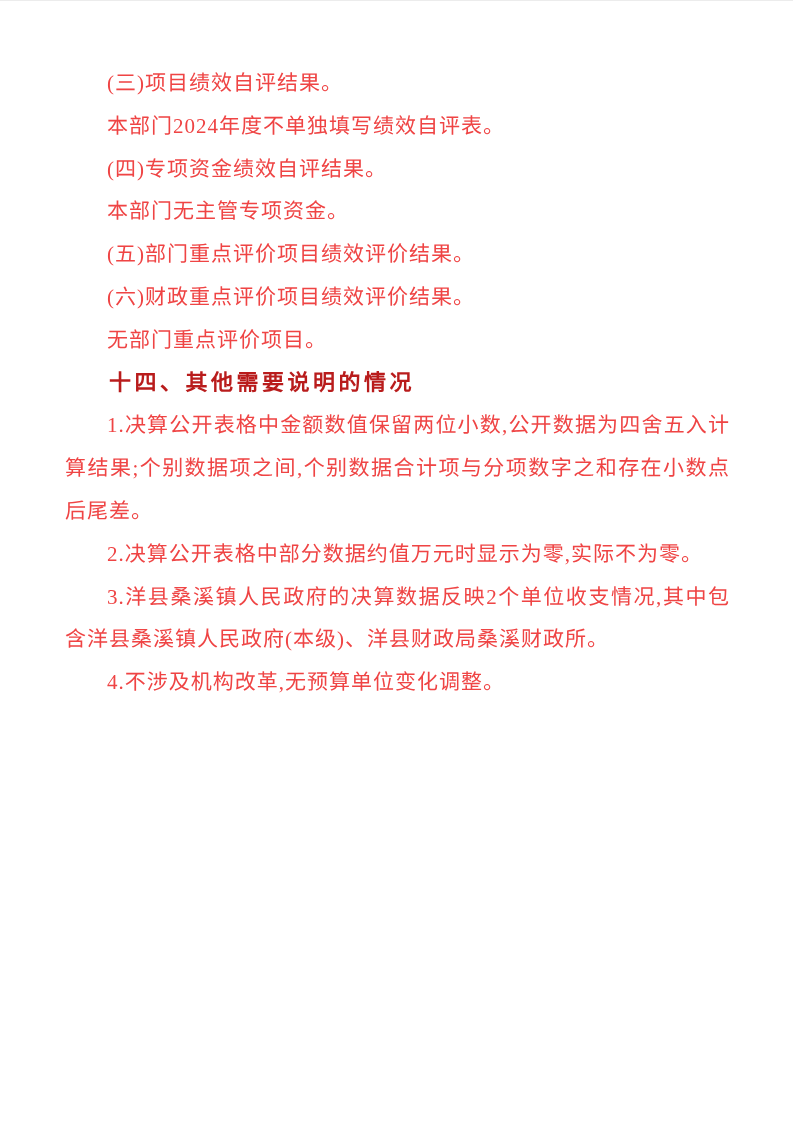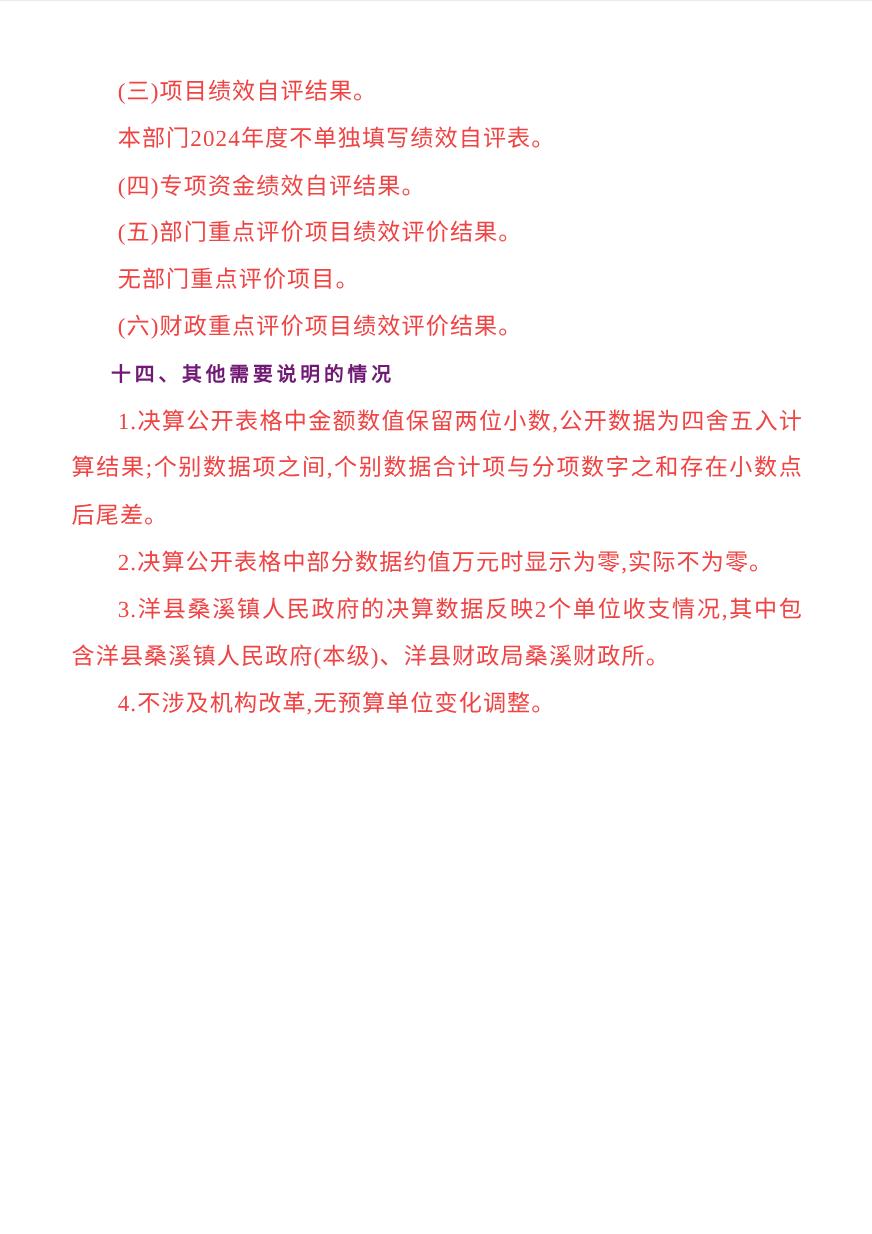--- a/index.html
+++ b/index.html
@@ -31,36 +31,37 @@
     letter-spacing: 1px;
     color: #ef4444;
     text-align: justify;
     text-justify: inter-ideograph;
     text-indent: 2em;
     word-break: break-all;
   }
   .content p.heading {
     font-family: "Liberation Sans", "DejaVu Sans", sans-serif;
     font-weight: 700;
-    font-size: 18px;
+    font-size: 22px;
     letter-spacing: 3.5px;
     text-align: left;
-    color: #701a75;
+    color: #b91c1c;
   }
 </style>
 </head>
 <body>
 
 <div class="page">
   <div class="content">
     <p>(三)项目绩效自评结果。</p>
     <p>本部门2024年度不单独填写绩效自评表。</p>
     <p>(四)专项资金绩效自评结果。</p>
+    <p>本部门无主管专项资金。</p>
     <p>(五)部门重点评价项目绩效评价结果。</p>
+    <p>(六)财政重点评价项目绩效评价结果。</p>
     <p>无部门重点评价项目。</p>
-    <p>(六)财政重点评价项目绩效评价结果。</p>
     <p class="heading">十四、其他需要说明的情况</p>
     <p>1.决算公开表格中金额数值保留两位小数,公开数据为四舍五入计算结果;个别数据项之间,个别数据合计项与分项数字之和存在小数点后尾差。</p>
     <p>2.决算公开表格中部分数据约值万元时显示为零,实际不为零。</p>
     <p>3.洋县桑溪镇人民政府的决算数据反映2个单位收支情况,其中包含洋县桑溪镇人民政府(本级)、洋县财政局桑溪财政所。</p>
     <p>4.不涉及机构改革,无预算单位变化调整。</p>
   </div>
 </div>
 
 </body></html>

